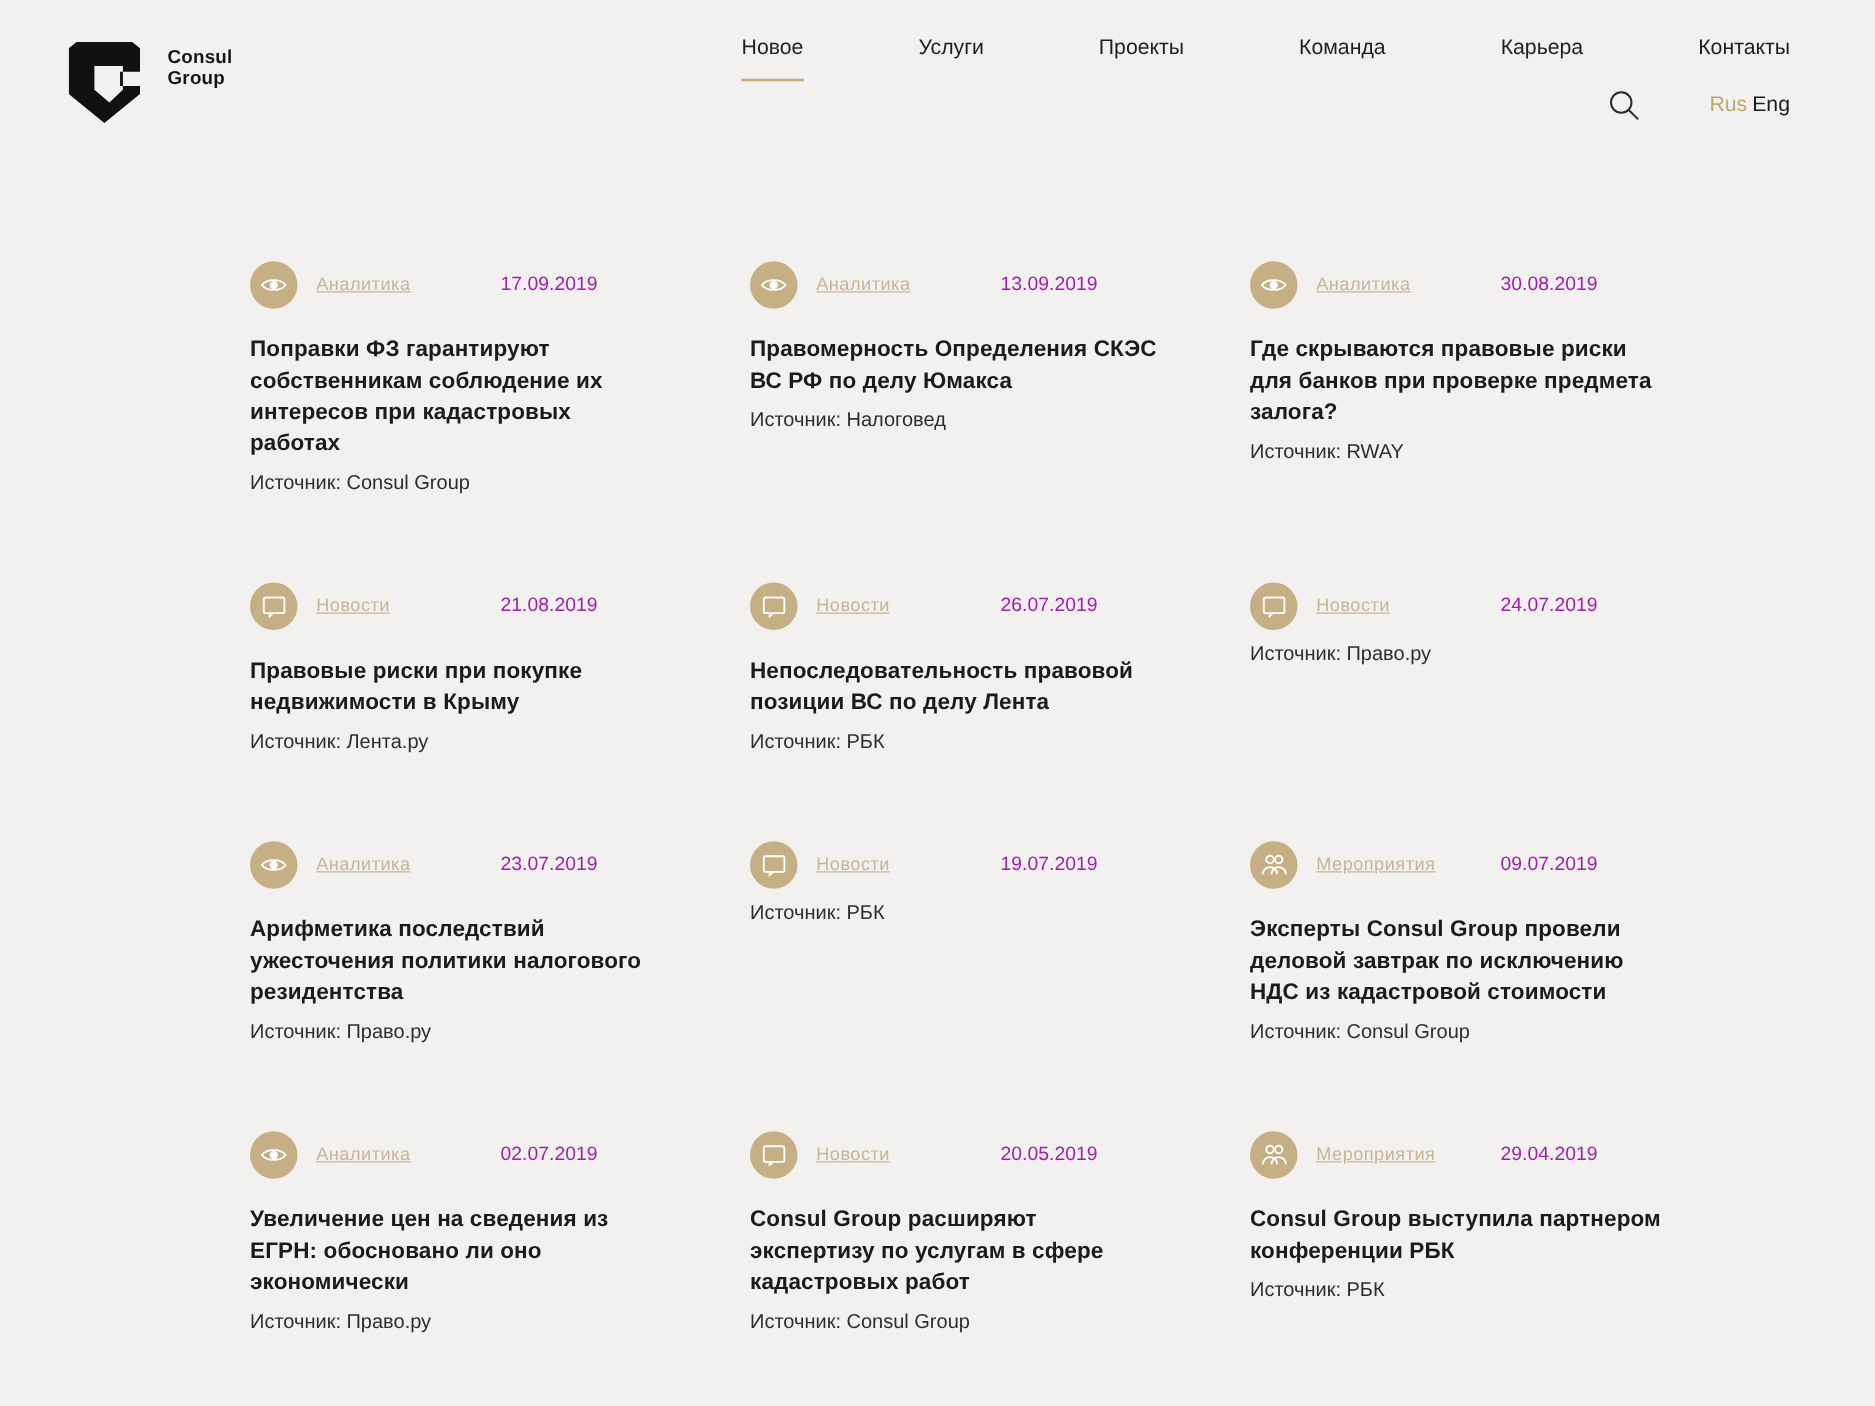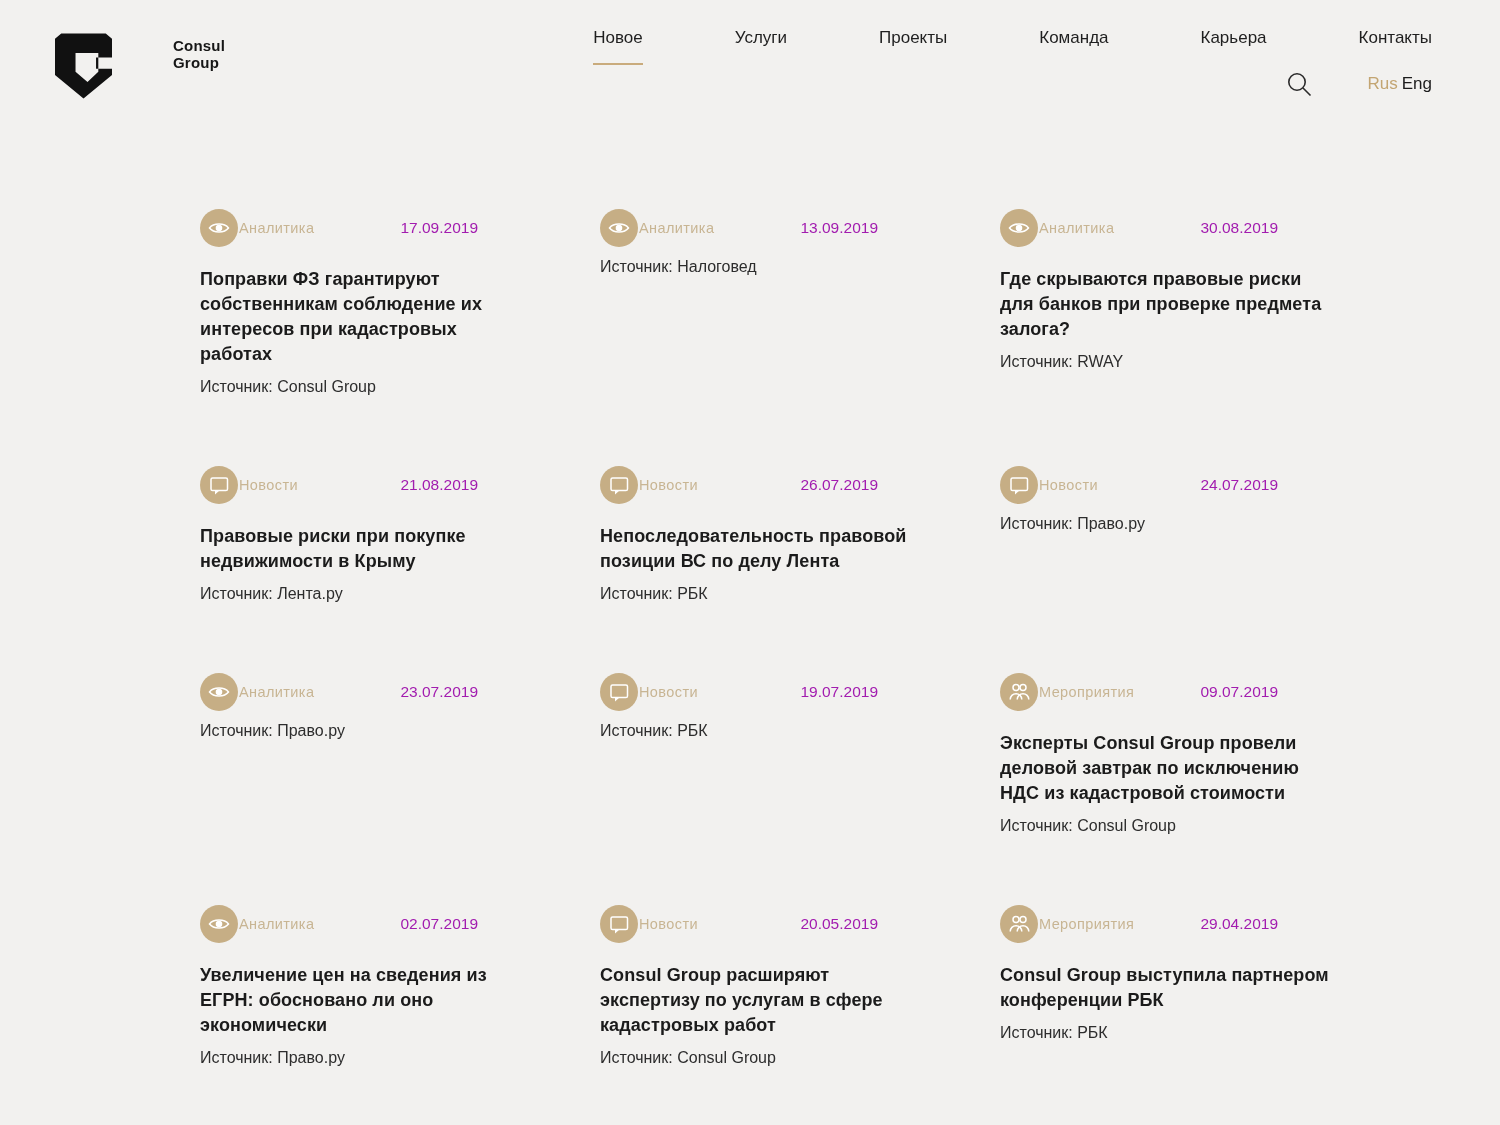--- a/index.html
+++ b/index.html
@@ -3,40 +3,40 @@
 <meta charset="utf-8">
 <style>
   html,body{margin:0;padding:0;}
   body{
     width:1500px;height:1125px;overflow:hidden;position:relative;
     background:#f2f1ef;
     font-family:"Liberation Sans", sans-serif;
     -webkit-font-smoothing:antialiased;
   }
   
-  .logo-wrap{position:absolute;left:55px;top:33px;display:flex;align-items:flex-start;gap:39px;}
+  .logo-wrap{position:absolute;left:55px;top:33px;display:flex;align-items:flex-start;}
   .logo-mark{width:57px;height:66px;}
   .logo-text{margin-left:22px;margin-top:4px;font-size:15px;font-weight:bold;color:#161616;line-height:17px;letter-spacing:.2px;}
   .main-nav{position:absolute;top:28px;right:68px;display:flex;gap:92px;}
   .nav-item{position:relative;font-size:17px;color:#1f1f1f;padding-bottom:17px;cursor:pointer;text-decoration:none;white-space:nowrap;}
   .nav-item.active::after{content:"";position:absolute;left:0;right:0;bottom:0;height:2px;background:#c9ab7c;}
   .utils{position:absolute;top:70px;right:68px;display:flex;align-items:center;}
   .search-btn{width:28px;height:28px;margin-right:50px;cursor:pointer;display:flex;align-items:center;justify-content:center;}
   .lang{font-size:17px;color:#1c1c1c;cursor:pointer;margin-left:4px;}
   .lang.active{color:#c3a572;}
   
   .grid{
     position:absolute;left:200px;top:209px;width:1078px;
     display:grid;grid-template-columns:repeat(3,278px);
     column-gap:122px;row-gap:70px;align-items:start;
   }
   .card{width:278px;cursor:pointer;}
   .card-meta{display:flex;align-items:center;height:38px;}
   .icon-circle{width:38px;height:38px;border-radius:50%;background:#c6ae85;display:flex;align-items:center;justify-content:center;flex:0 0 38px;}
-  .card-category{margin-left:1px;font-size:14.5px;letter-spacing:.4px;color:#c8b593;}
+  .card-category{margin-left:15px;font-size:14.5px;letter-spacing:.4px;color:#c8b593;text-decoration:underline;}
   .card-date{margin-left:auto;font-size:15.5px;color:#a21caf;}
   .card-title{margin-top:20px;width:330px;font-size:18px;font-weight:bold;line-height:25px;color:#1b1b1b;letter-spacing:.1px;}
   .card-source{margin-top:10px;font-size:16px;color:#2d2d2d;line-height:19px;}
 </style>
 </head>
 <body>
 
 <div class="logo-wrap">
   <span>
     <svg class="logo-mark" viewBox="0 0 100 114" xmlns="http://www.w3.org/2000/svg">
@@ -93,20 +93,21 @@
       <div class="card-meta">
         <span class="icon-circle">
           <svg width="24" height="24" viewBox="0 0 24 24" fill="none">
             <path d="M2.5,12 C6.5,6.8 17.5,6.8 21.5,12 C17.5,17.2 6.5,17.2 2.5,12 Z" stroke="#fff" stroke-width="1.5"></path>
             <circle cx="12" cy="12" r="3.3" fill="#fff"></circle>
           </svg>
         </span>
         <span class="card-category">Аналитика</span>
         <span class="card-date">13.09.2019</span>
       </div>
+      <div class="card-title">Правомерность Определения СКЭС ВС РФ по делу Юмакса</div>
       <div class="card-source">Источник: Налоговед</div>
     </div>
     <div class="card">
       <div class="card-meta">
         <span class="icon-circle">
           <svg width="24" height="24" viewBox="0 0 24 24" fill="none">
             <path d="M2.5,12 C6.5,6.8 17.5,6.8 21.5,12 C17.5,17.2 6.5,17.2 2.5,12 Z" stroke="#fff" stroke-width="1.5"></path>
             <circle cx="12" cy="12" r="3.3" fill="#fff"></circle>
           </svg>
         </span>
@@ -161,20 +162,21 @@
       <div class="card-meta">
         <span class="icon-circle">
           <svg width="24" height="24" viewBox="0 0 24 24" fill="none">
             <path d="M2.5,12 C6.5,6.8 17.5,6.8 21.5,12 C17.5,17.2 6.5,17.2 2.5,12 Z" stroke="#fff" stroke-width="1.5"></path>
             <circle cx="12" cy="12" r="3.3" fill="#fff"></circle>
           </svg>
         </span>
         <span class="card-category">Аналитика</span>
         <span class="card-date">23.07.2019</span>
       </div>
+      <div class="card-title">Арифметика последствий ужесточения политики налогового резидентства</div>
       <div class="card-source">Источник: Право.ру</div>
     </div>
     <div class="card">
       <div class="card-meta">
         <span class="icon-circle">
           <svg width="24" height="24" viewBox="0 0 24 24" fill="none">
             <rect x="4" y="5" width="16.5" height="12.5" rx="1.6" stroke="#fff" stroke-width="1.5"></rect>
             <path d="M8,17.5 L8,21.5 L12.5,17.5 Z" fill="#fff"></path>
           </svg>
         </span>

